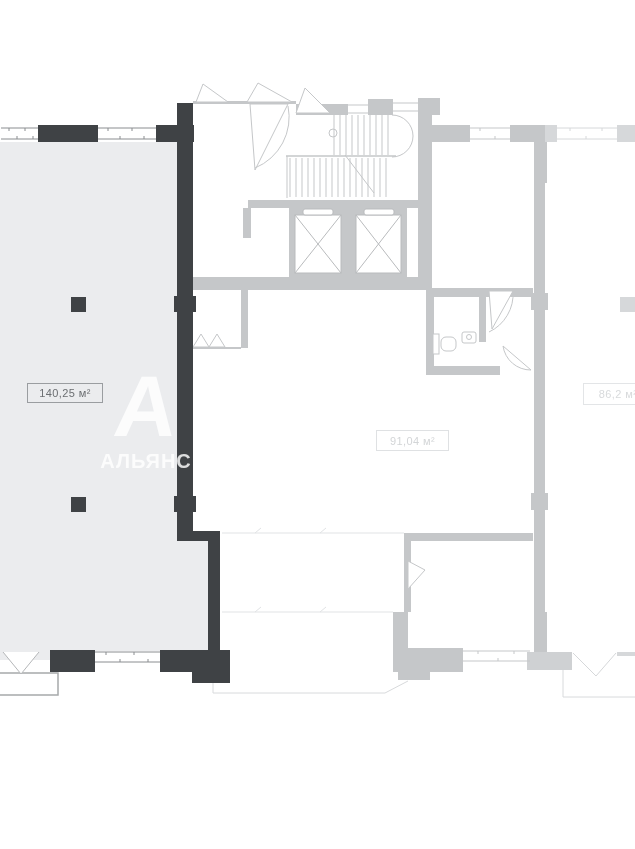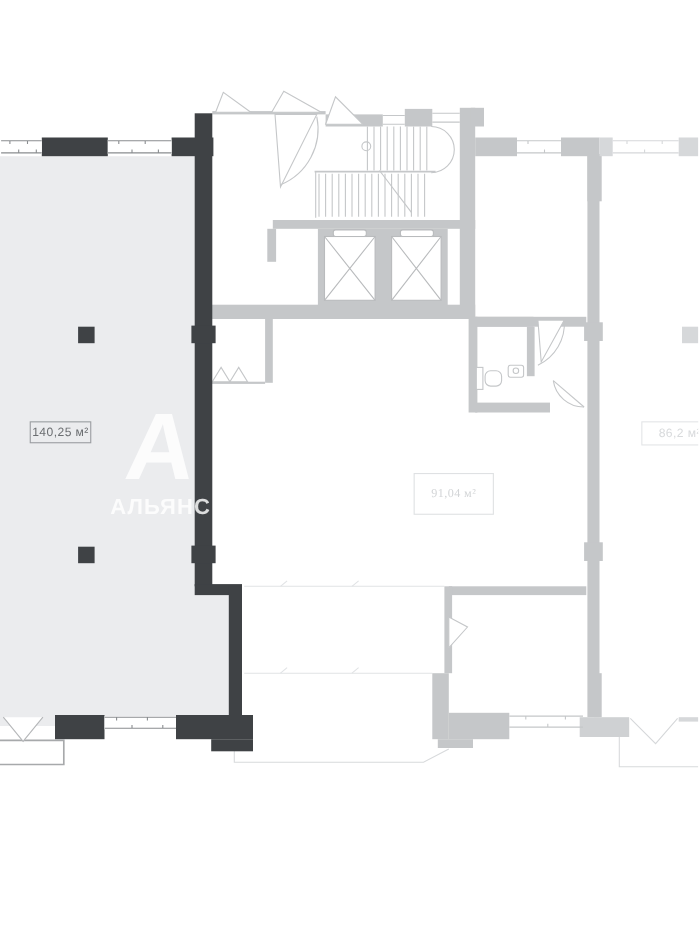--- a/index.html
+++ b/index.html
@@ -1,22 +1,22 @@
 <!DOCTYPE html>
 <html><head>
 <meta charset="utf-8">
 <style>
   html,body{margin:0;padding:0;background:#fff;}
   #stage{position:relative;width:635px;height:849px;background:#ffffff;overflow:hidden;
          font-family:"Liberation Sans",sans-serif;}
   #plan-svg{position:absolute;left:0;top:0;}
   .area-label{position:absolute;display:flex;align-items:center;justify-content:center;
               font-size:11px;letter-spacing:.4px;background:transparent;box-sizing:border-box;}
-  #label-140{left:27px;top:383px;width:56px;height:20px;border:1px solid #9a9da0;color:#6b6e71;}
-  #label-91{left:376px;top:430px;width:73px;height:38px;border:1px solid #dfe1e3;color:#d3d5d7;font-family:Liberation Serif, serif;}
+  #label-140{left:27px;top:383px;width:76px;height:20px;border:1px solid #9a9da0;color:#6b6e71;}
+  #label-91{left:376px;top:430px;width:73px;height:21px;border:1px solid #dfe1e3;color:#d3d5d7;}
   #label-86{left:583px;top:383px;width:70px;height:22px;border:1px solid #e3e5e7;color:#d8dadc;}
   #watermark{position:absolute;left:98px;top:366px;width:96px;height:118px;pointer-events:none;
              color:rgba(255,255,255,.82);text-align:center;}
   #watermark .logo{font-size:86px;font-weight:800;line-height:80px;display:block;
                    transform:skewX(-6deg);}
   #watermark .wm-text{font-size:20px;font-weight:700;letter-spacing:1px;display:block;margin-top:4px;}
 </style>
 </head>
 <body>
 

